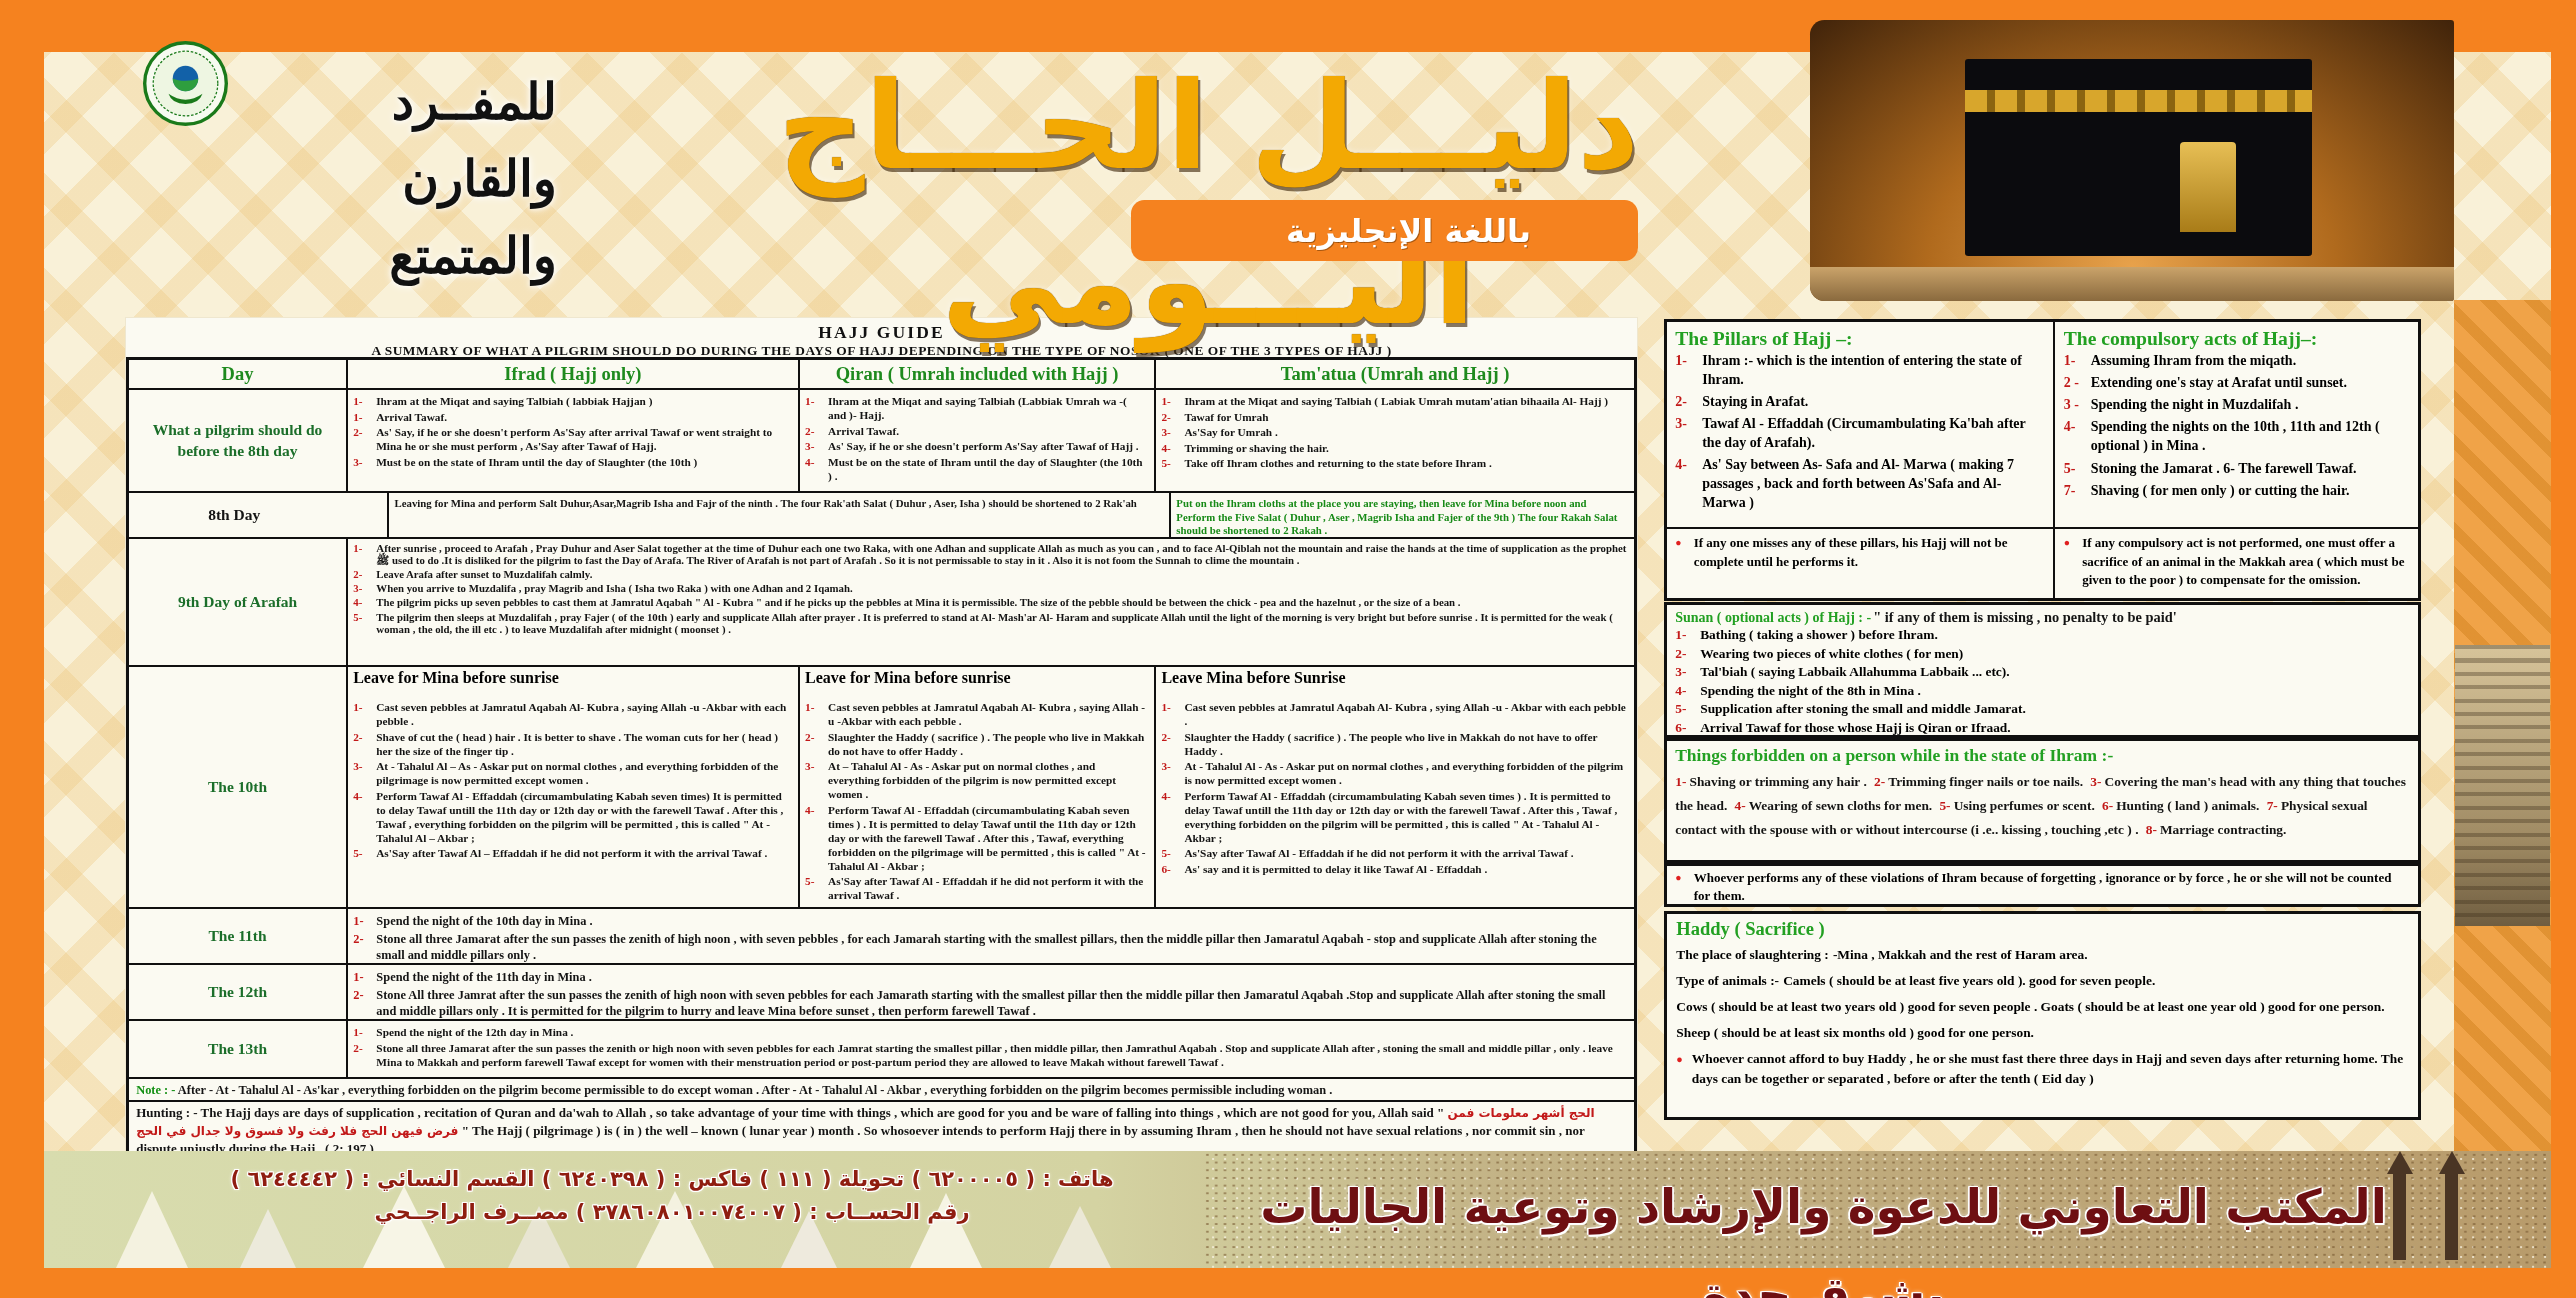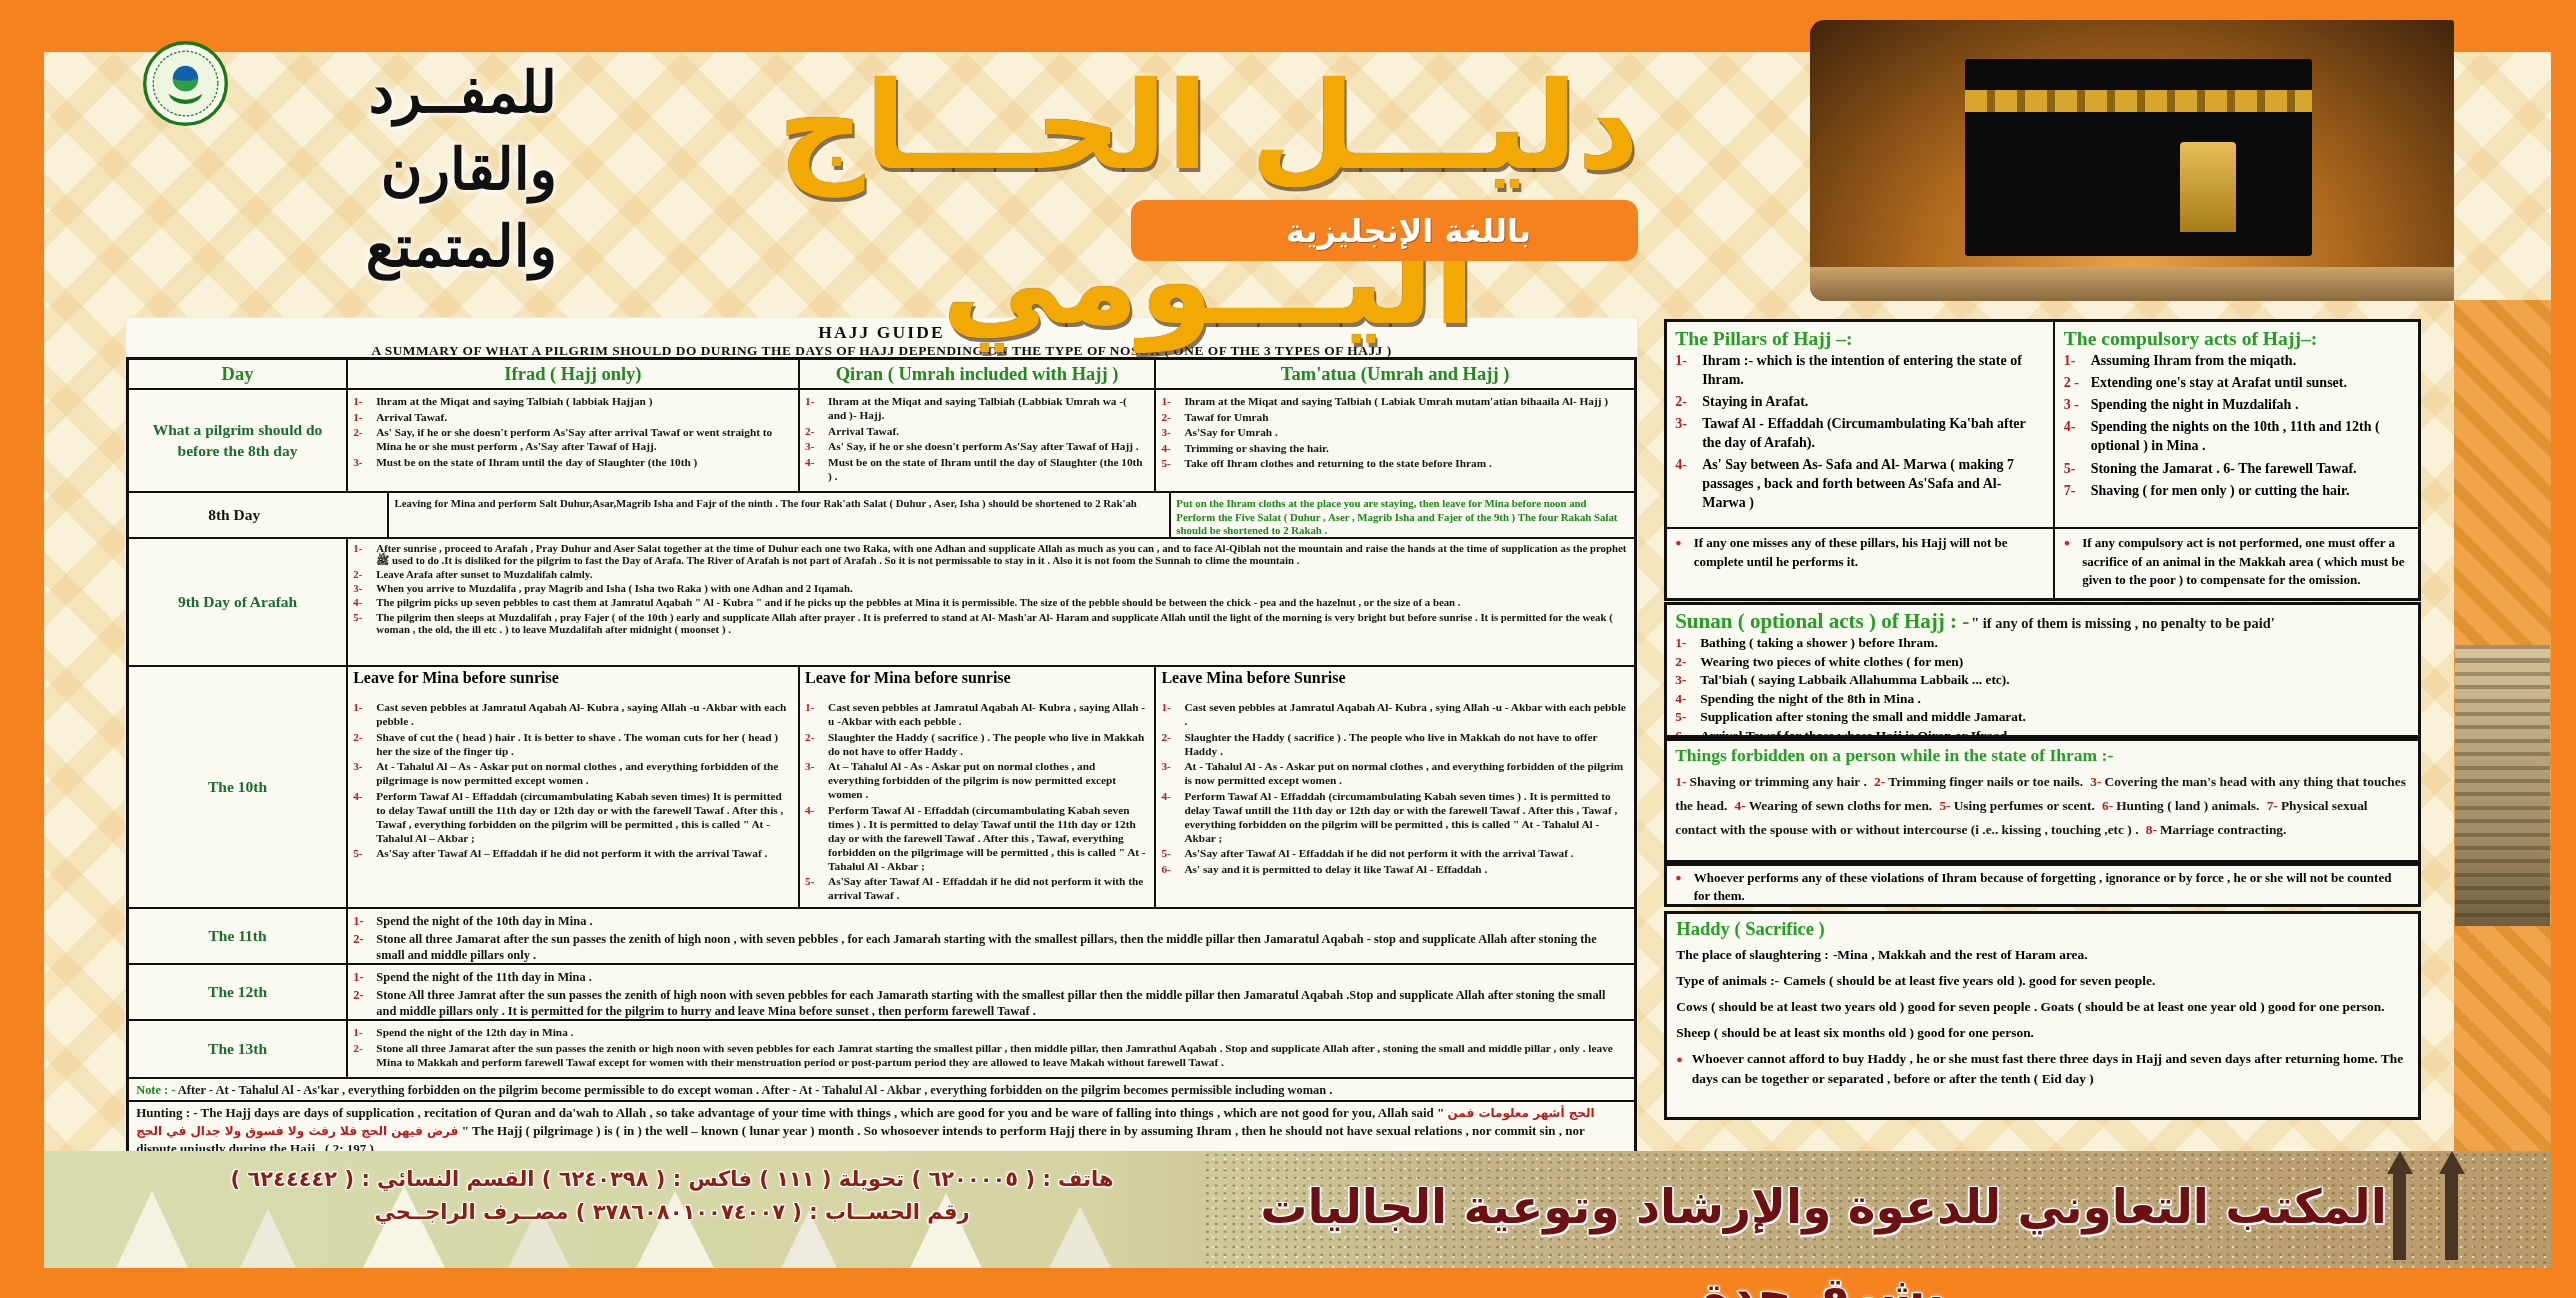--- a/index.html
+++ b/index.html
@@ -10,22 +10,22 @@
       repeating-linear-gradient(-45deg, rgba(236,195,118,.30) 0 23px, transparent 23px 67px);
     font-family:"Liberation Serif","DejaVu Sans",serif;}
   .frame{position:absolute;background:#f5821f;z-index:5;}
   #frame-top{left:0;top:0;width:2596px;height:52px;}
   #frame-bottom{left:0;top:1268px;width:2596px;height:30px;}
   #frame-left{left:0;top:0;width:44px;height:1298px;}
   #frame-right{left:2551px;top:0;width:45px;height:1298px;}
 
   
   #logo{position:absolute;left:143px;top:41px;width:85px;height:85px;z-index:8;}
-  #audience{position:absolute;left:222px;top:54px;width:335px;z-index:8;direction:rtl;text-align:right;
-    font-family:Liberation Serif, serif;font-weight:bold;font-size:57px;line-height:77px;color:#111;
+  #audience{position:absolute;left:222px;top:64px;width:335px;z-index:8;direction:rtl;text-align:right;
+    font-family:Liberation Serif, serif;font-weight:bold;font-size:50px;line-height:77px;color:#111;
     text-shadow:0 0 5.2px #fff,0 0 9.3px #fff;}
   #main-title{position:absolute;left:634px;top:49px;width:1149px;z-index:8;direction:rtl;text-align:center;
     font-family:"DejaVu Sans",sans-serif;font-weight:bold;font-size:121px;line-height:155px;color:#f3a903;
     text-shadow:2.1px 3.6px 0.5px rgba(55,30,0,.60), 0 0 1px #6b4400, 0 0 7.2px rgba(255,255,255,.6);}
   #subtitle-box{position:absolute;left:1131px;top:200px;width:459px;height:61px;background:#f5821f;
     border-radius:13.4px;z-index:9;display:flex;align-items:center;justify-content:center;padding-left:48px;}
   #subtitle-box .txt{direction:rtl;font-family:"DejaVu Sans",sans-serif;font-weight:bold;font-size:32px;color:#fff;
     text-shadow:1px 1px 0 rgba(80,40,0,.45);}
   #kaaba-photo{position:absolute;left:1810px;top:19.6px;width:644px;height:281px;z-index:7;
     border-radius:14.4px 3.1px 3.1px 14.4px;overflow:hidden;
@@ -82,21 +82,21 @@
   .sidebox .title{font-weight:bold;color:#22a022;}
   #pillars-wrap{left:1664px;top:319px;width:757px;height:282px;display:flex;}
   #pillars-col{width:389px;border-right:2.6px solid #101010;box-sizing:border-box;display:flex;flex-direction:column;}
   #compulsory-col{width:363px;display:flex;flex-direction:column;}
   .side-top{padding:5.2px 8.2px;height:205px;box-sizing:border-box;overflow:hidden;}
   .side-note{border-top:2.6px solid #101010;padding:5.2px 8.2px;flex:1;font-weight:bold;font-size:13px;line-height:18.5px;overflow:hidden;}
   #pillars-col .title,#compulsory-col .title{font-size:19.6px;line-height:24px;}
   .side-top .li{font-weight:bold;font-size:14px;line-height:19px;margin-bottom:3.1px;}
   .side-top .li .num{flex:0 0 27px;}
   #sunan-box{left:1664px;top:602px;width:757px;height:136px;padding:4.1px 8.2px;overflow:hidden;}
-  #sunan-box .title{font-size:21px;display:inline;margin-top:35px;}
+  #sunan-box .title{font-size:14px;display:inline;margin-top:35px;}
   #sunan-box .quote{font-weight:bold;font-size:14.4px;color:#141414;}
   #sunan-box .li{font-weight:bold;font-size:13.4px;line-height:17px;}
   #sunan-box .li .num{flex:0 0 25px;}
   #forbidden-box{left:1664px;top:738px;width:757px;height:125px;padding:4.1px 8.2px;overflow:hidden;}
   #forbidden-box .title{font-size:17.5px;display:block;margin-bottom:4.1px;}
   #forbidden-box .body{font-weight:bold;font-size:13.4px;line-height:24px;color:#141414;}
   #forbidden-note{left:1664px;top:863px;width:757px;height:44px;padding:3.1px 8.2px;overflow:hidden;
     font-weight:bold;font-size:13px;line-height:18px;}
   #haddy-box{left:1664px;top:911px;width:757px;height:209px;padding:5.2px 9.3px;overflow:hidden;}
   #haddy-box .title{font-size:18.5px;display:block;margin-bottom:5.2px;}

